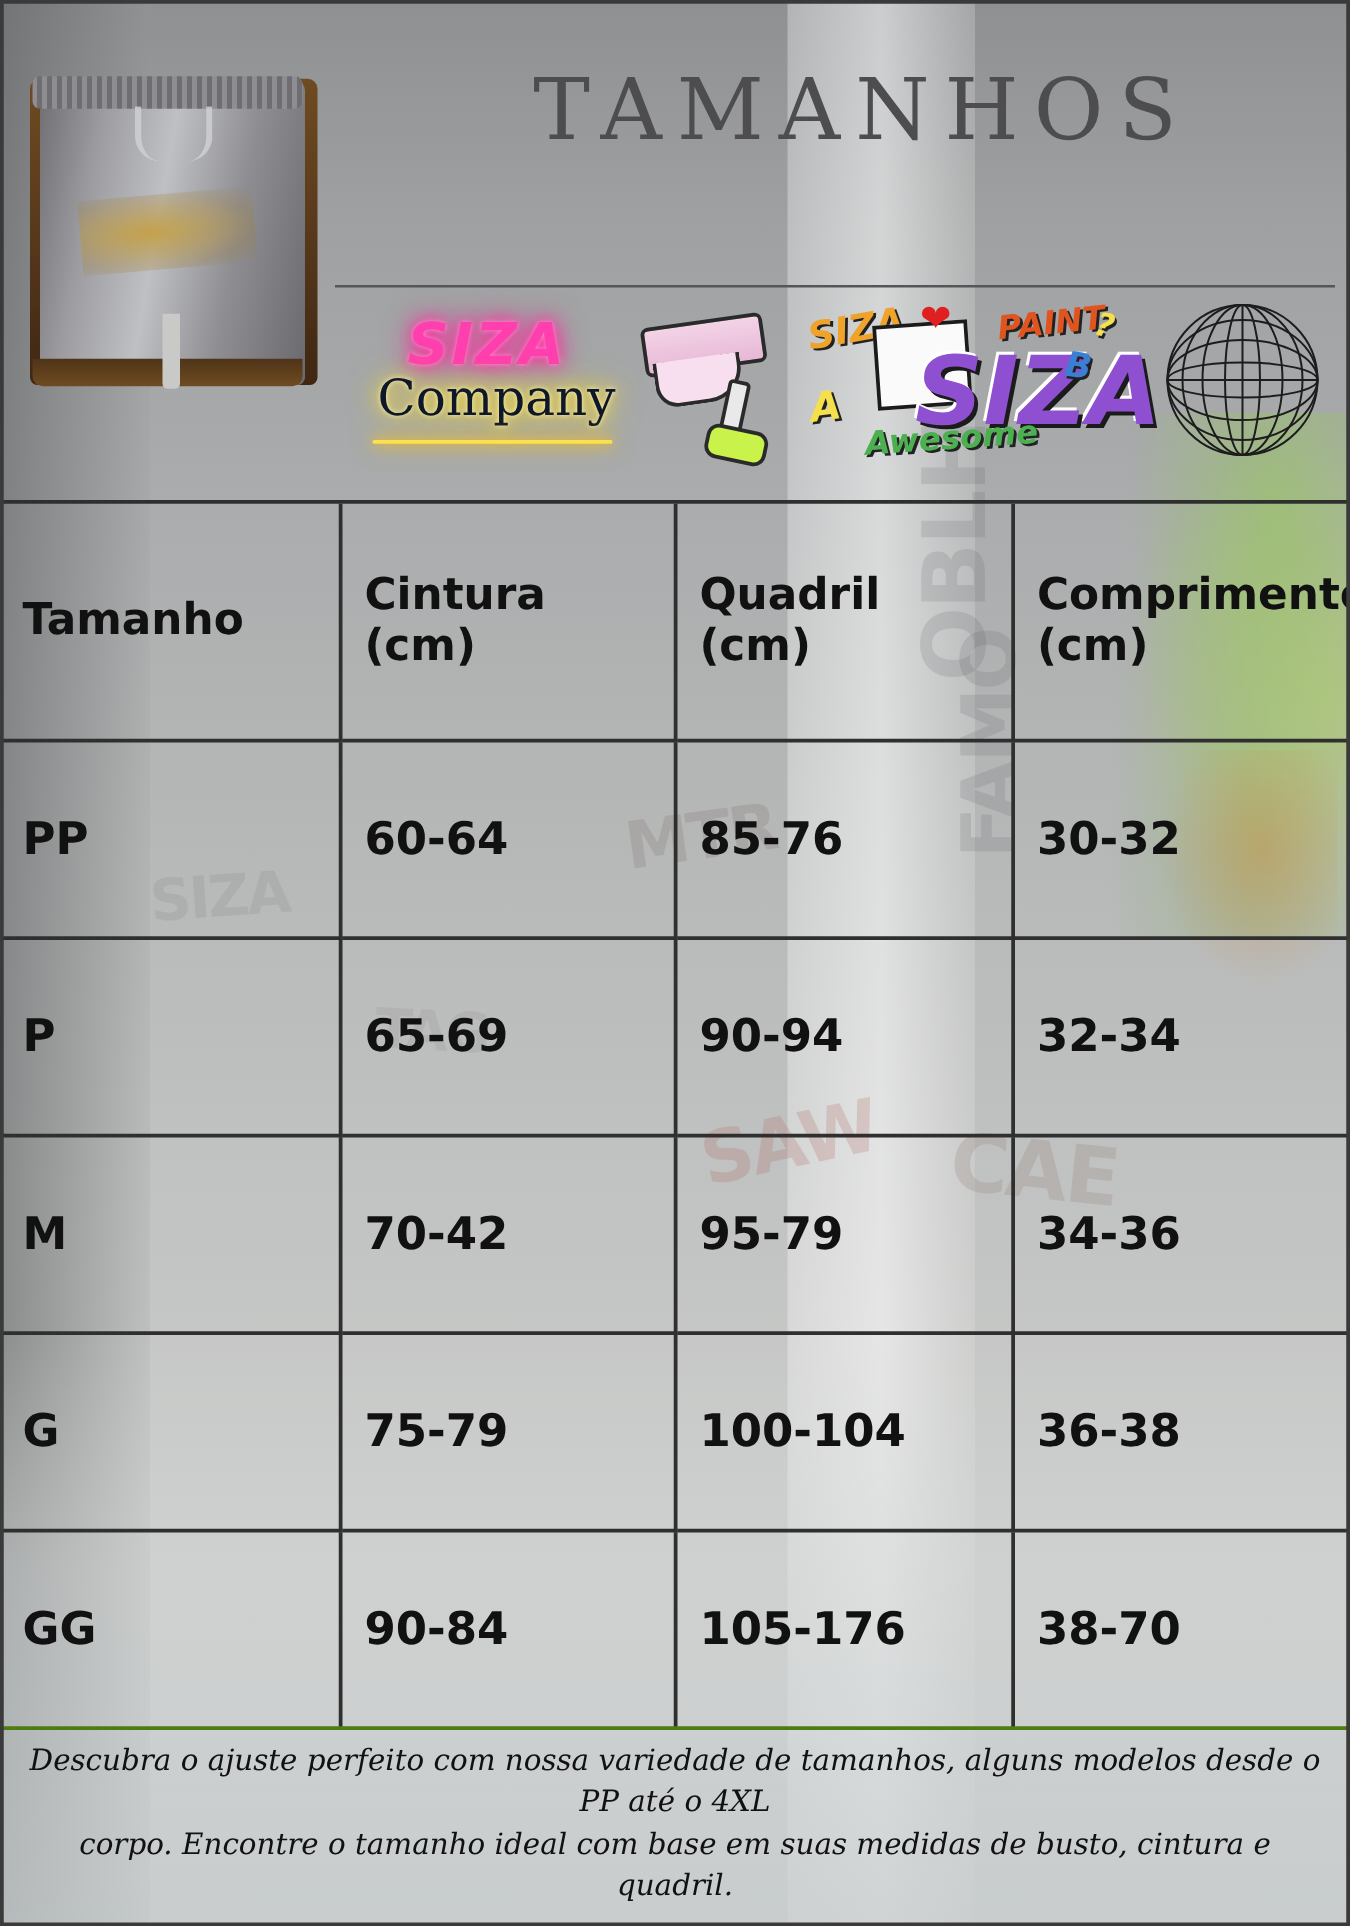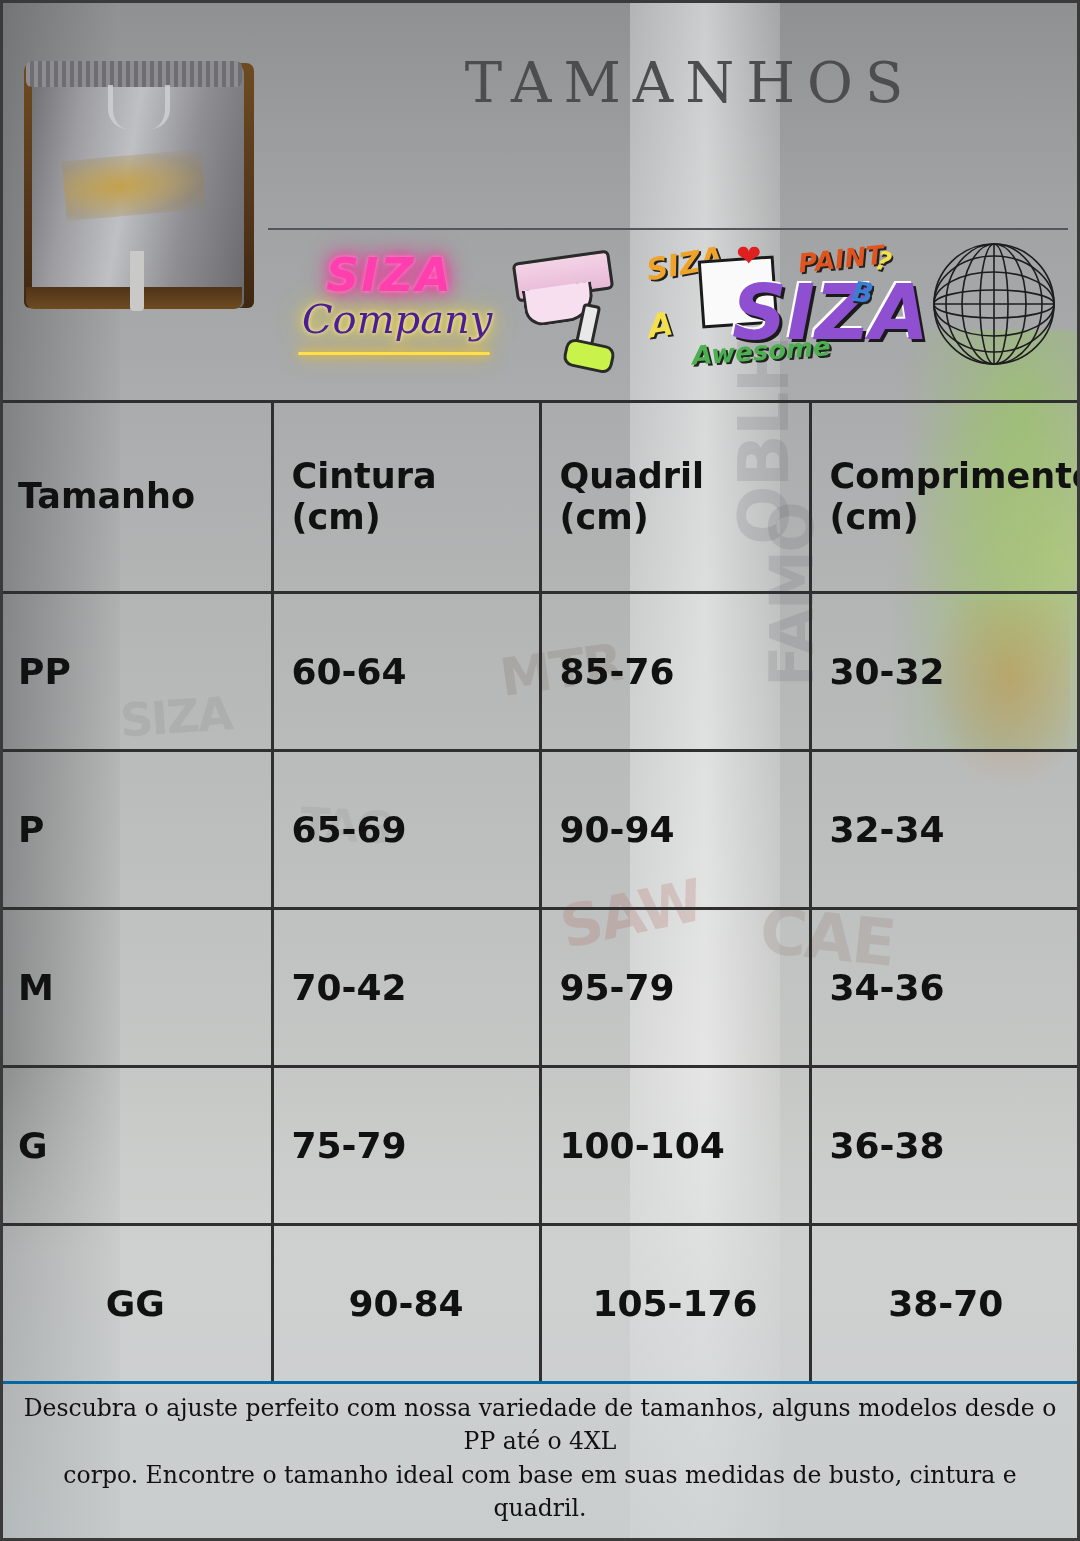--- a/index.html
+++ b/index.html
@@ -89,21 +89,21 @@
     z-index: 2;
     height: 400px;
   }
   .title {
     position: absolute;
     left: 330px;
     top: 55px;
     width: 720px;
     text-align: center;
     font-family: "DejaVu Serif", serif;
-    font-size: 56px;
+    font-size: 68px;
     letter-spacing: 12px;
     color: #4d4d4f;
     font-weight: 400;
     line-height: 1;
   }
   .title-rule {
     position: absolute;
     left: 268px;
     top: 228px;
     width: 800px;
@@ -183,22 +183,21 @@
     font-style: italic;
     letter-spacing: 2px;
     color: #ff3fae;
     text-shadow: 0 0 4px #ff8fd4, 0 0 12px #ff2fa0, 0 0 24px #ff1090;
   }
   .neon-company {
     position: absolute;
     left: 10px; top: 56px;
     font-family: "DejaVu Serif", serif;
     font-size: 40px;
-    font-style: italic;
-    color: #4c1d95;
+    color: #0f172a;
     text-shadow: 0 0 4px #fff7a8, 0 0 14px #ffe23a, 0 0 26px #ffd000;
   }
   .neon-underline {
     position: absolute;
     left: 6px; top: 112px; width: 192px; height: 3px;
     background: #ffe04a;
     box-shadow: 0 0 10px #ffd000, 0 0 20px #ffb300;
     border-radius: 2px;
   }
 
@@ -288,34 +287,34 @@
     font-size: 35px;
     line-height: 1.18;
   }
   tbody td {
     height: 155px;
     font-family: "DejaVu Sans", sans-serif;
     font-weight: 700;
     font-size: 36px;
     letter-spacing: 0px;
   }
-  tbody tr:last-child td { border-bottom: 3px solid #0369a1; text-align: center; }
+  tbody tr:last-child td { border-bottom: 3px solid #4d7c0f; }
 
   
   .footer {
     position: relative;
     z-index: 2;
     padding: 8px 16px 10px;
     text-align: center;
     font-family: "DejaVu Serif", serif;
     font-size: 23.5px;
     line-height: 1.42;
     color: #111;
   }
-  .footer p { margin: 0; }
+  .footer p { margin: 0; font-style: italic; }
 </style>
 </head>
 <body>
 
 <div class="bg">
   <div class="bg-base"></div>
   <div class="bg-col-left"></div>
   <div class="bg-pillar"></div>
   <div class="bg-green"></div>
   <div class="bg-orange"></div>

